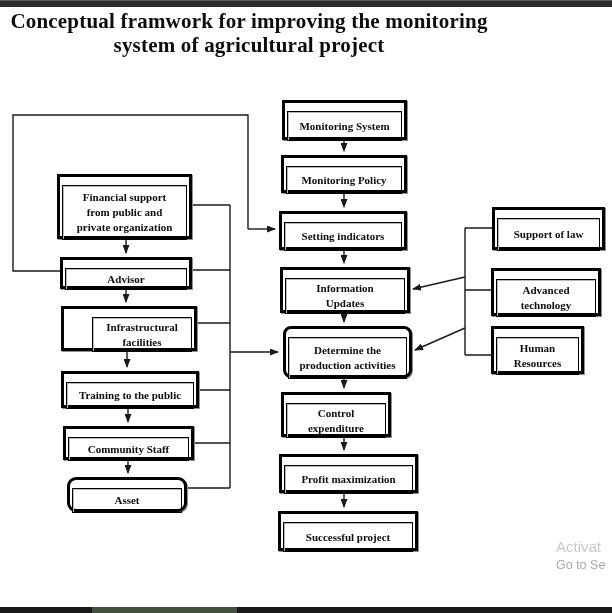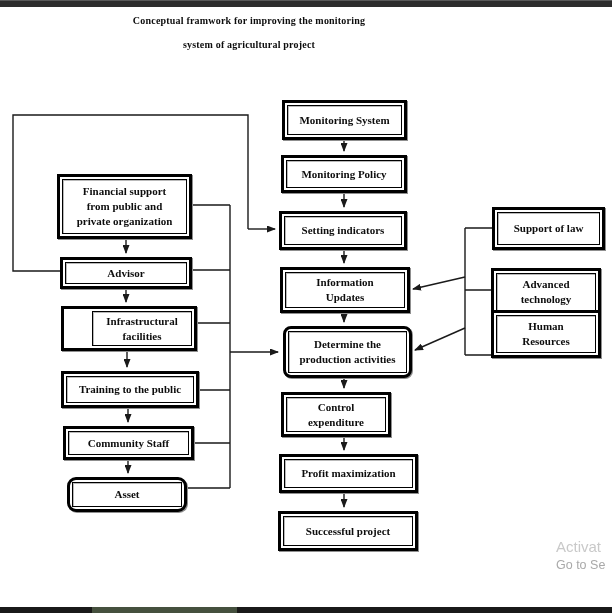--- a/index.html
+++ b/index.html
@@ -6,31 +6,31 @@
   .screen{
     position:relative;width:612px;height:613px;background:#ffffff;
     overflow:hidden;font-family:"Liberation Serif","DejaVu Serif",serif;color:#0d0d0d;
   }
   .top-bar{
     position:absolute;left:0;top:0;width:612px;height:7px;
     background:#2d2d2d;border-top:1px solid #5a5a5a;box-sizing:border-box;
   }
   .doc-title{
     position:absolute;left:0;top:9px;width:498px;text-align:center;
-    font-weight:bold;font-size:10px;line-height:24px;letter-spacing:.2px;
+    font-weight:bold;font-size:21px;line-height:24px;letter-spacing:.2px;
   }
   .connector-svg{position:absolute;left:0;top:0;width:612px;height:613px;}
   .box{
     position:absolute;box-sizing:border-box;background:#ffffff;
     border:3px solid #000;padding:2px;box-shadow:1px 1px 0 #8f8f8f;
   }
   .box-inner{
     width:100%;height:100%;box-sizing:border-box;border:1px solid #000;
     box-shadow:inset 1px 1px 0 #b9b9b9;
-    display:flex;align-items:center;justify-content:center;
+    display:flex;align-items:center;justify-content:center;margin-top:6px;
   }
   .box-label{
     display:block;text-align:center;font-weight:bold;font-size:11px;
     line-height:1.35;white-space:pre-line;padding:0 2px;
   }
   .watermark{
     position:absolute;left:556px;top:537px;width:200px;
     font-family:"Liberation Sans","DejaVu Sans",sans-serif;white-space:nowrap;
   }
   .watermark-line1{font-size:15px;color:#c9c9c9;line-height:20px;}
@@ -172,21 +172,21 @@
     <div class="box-inner">
         <span class="box-label">Support of law</span>
       </div>
   </div>
   <div class="box" style="left:491px;top:268px;width:110px;height:48px;">
     <div class="box-inner">
         <span class="box-label">Advanced
 technology</span>
       </div>
   </div>
-  <div class="box" style="left:491px;top:310px;width:110px;height:48px;">
+  <div class="box" style="left:491px;top:326px;width:93px;height:48px;">
     <div class="box-inner">
         <span class="box-label">Human
 Resources</span>
       </div>
   </div>
 
   <div class="watermark">
     <div class="watermark-line1">Activat</div>
     <div class="watermark-line2">Go to Se</div>
   </div>

